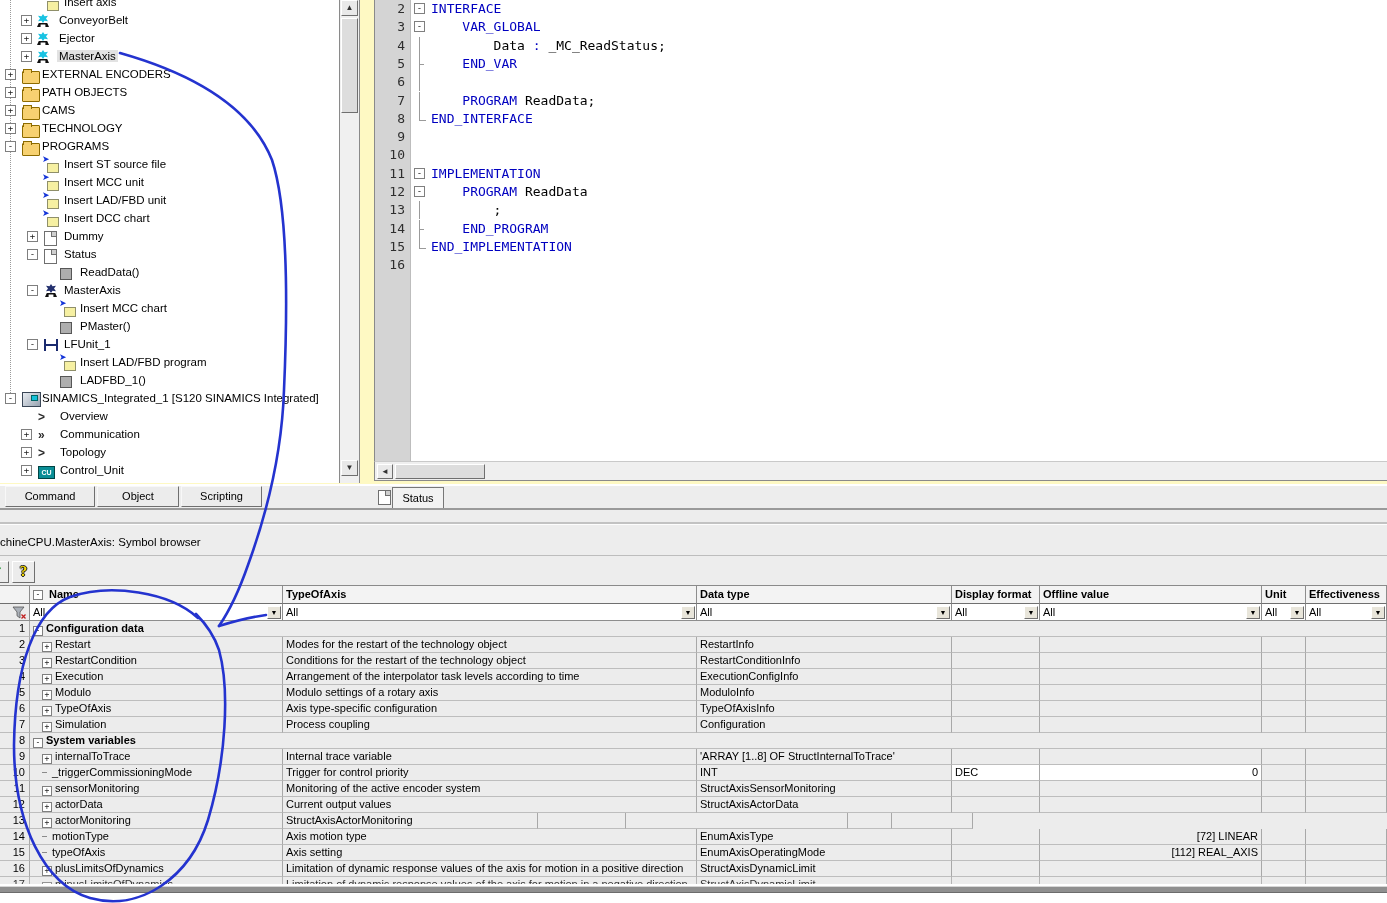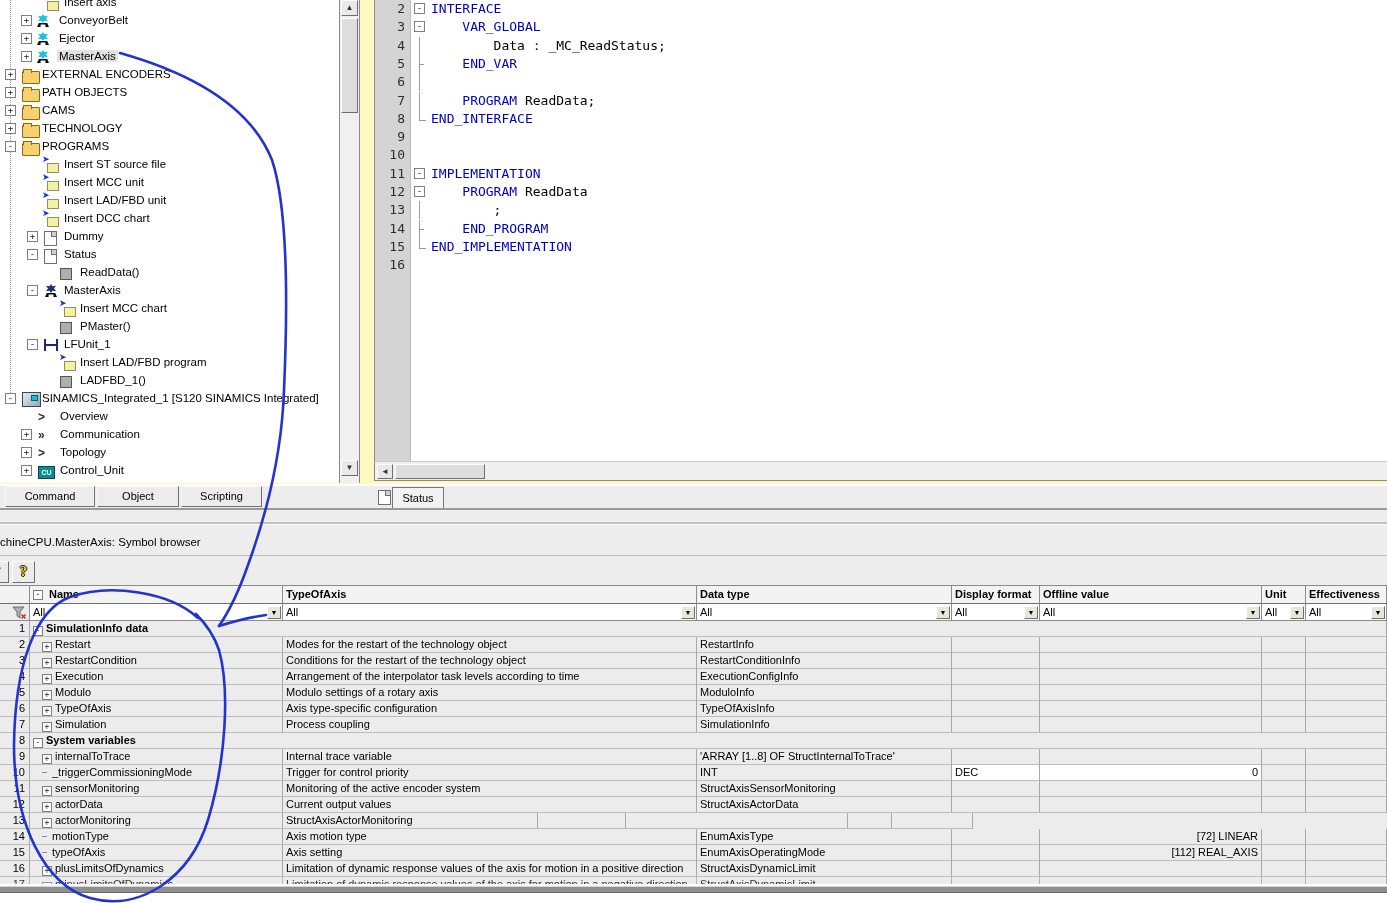--- a/index.html
+++ b/index.html
@@ -408,21 +408,21 @@
       </div>
       <div class="tf" style="width: 81px;">
         <div class="fwrap">
           <span class="fval">All</span>
           <span class="dd">▼</span>
         </div>
       </div>
     </div>
     <div class="trow" style="top: 35px;">
       <div class="td num" style="width: 30px;">1</div>
-      <div class="td namecell" style="width: 1357px;"><span class="rebox">-</span><span class="grp">SimulationInfo data</span></div>
+      <div class="td namecell" style="width: 1357px;"><span class="rebox">-</span><span class="grp">Configuration data</span></div>
     </div>
     <div class="trow" style="top: 51px;">
       <div class="td num" style="width: 30px;">2</div>
       <div class="td namecell" style="width: 253px;"><span class="rebox indent1">+</span><span>Restart</span></div>
       <div class="td" style="width: 414px;">Modes for the restart of the technology object</div>
       <div class="td" style="width: 255px;">RestartInfo</div>
       <div class="td" style="width: 88px;"></div>
       <div class="td" style="width: 222px;"></div>
       <div class="td" style="width: 44px;"></div>
       <div class="td" style="width: 81px;"></div>
@@ -464,21 +464,21 @@
       <div class="td" style="width: 255px;">TypeOfAxisInfo</div>
       <div class="td" style="width: 88px;"></div>
       <div class="td" style="width: 222px;"></div>
       <div class="td" style="width: 44px;"></div>
       <div class="td" style="width: 81px;"></div>
     </div>
     <div class="trow" style="top: 131px;">
       <div class="td num" style="width: 30px;">7</div>
       <div class="td namecell" style="width: 253px;"><span class="rebox indent1">+</span><span>Simulation</span></div>
       <div class="td" style="width: 414px;">Process coupling</div>
-      <div class="td" style="width: 255px;">SimulationInfo</div>
+      <div class="td" style="width: 255px;">Configuration</div>
       <div class="td" style="width: 88px;"></div>
       <div class="td" style="width: 222px;"></div>
       <div class="td" style="width: 44px;"></div>
       <div class="td" style="width: 81px;"></div>
     </div>
     <div class="trow" style="top: 147px;">
       <div class="td num" style="width: 30px;">8</div>
       <div class="td namecell" style="width: 1357px;"><span class="rebox">-</span><span class="grp">System variables</span></div>
     </div>
     <div class="trow" style="top: 163px;">

